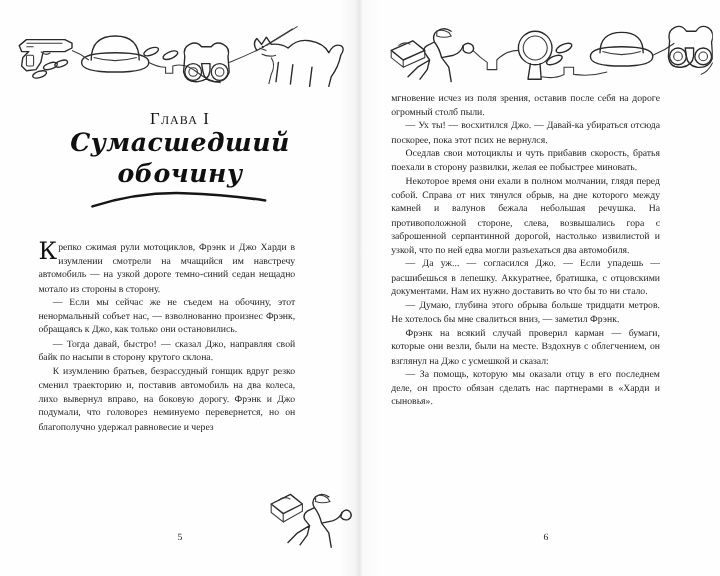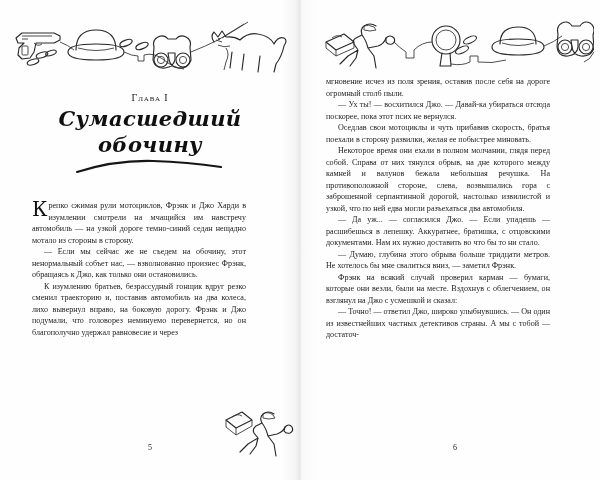--- a/index.html
+++ b/index.html
@@ -46,21 +46,21 @@
     height: 62px;
   }
   .header-art.left  { left: 8px;  width: 284px; }
   .header-art.right { left: 318px; width: 276px; }
 
   .chapter-label {
     position: absolute;
     left: 0; right: 0;
     top: 92px;
     text-align: center;
-    font-size: 10px;
+    font-size: 14px;
     letter-spacing: 0.9px;
     font-variant: small-caps;
     color: #161616;
   }
   .chapter-title-wrap {
     position: absolute;
     left: 22px;
     right: 22px;
     top: 106px;
     text-align: center;
@@ -230,32 +230,33 @@
     <div class="chapter-title">Сумасшедший</div>
     <div class="chapter-title">обочину</div>
     <svg class="title-swash" width="150" height="16" viewBox="0 0 150 16">
       <path d="M2 14 Q40 2 78 3 Q112 4 146 9" stroke="#161616" fill="none" stroke-width="2.1" stroke-linecap="round"></path>
     </svg>
   </div>
 
   <div class="col col-left">
     <p class="dropcap-para noindent"><span class="dropcap">К</span><span>репко сжимая рули мотоциклов, Фрэнк и Джо Харди в изумлении смотрели на мчащийся им навстречу автомобиль — на узкой дороге темно-синий седан нещадно мотало из стороны в сторону.</span></p>
     <p>— Если мы сейчас же не съедем на обочину, этот ненормальный собъет нас, — взволнованно произнес Фрэнк, обращаясь к Джо, как только они остановились.</p>
+    <p>— Тогда давай, быстро! — сказал Джо, направляя свой байк по насыпи в сторону крутого склона.</p>
     <p>К изумлению братьев, безрассудный гонщик вдруг резко сменил траекторию и, поставив автомобиль на два колеса, лихо вывернул вправо, на боковую дорогу. Фрэнк и Джо подумали, что головорез неминуемо перевернется, но он благополучно удержал равновесие и через</p>
   </div>
 
   <div class="col col-right">
     <p class="noindent">мгновение исчез из поля зрения, оставив после себя на дороге огромный столб пыли.</p>
     <p>— Ух ты! — восхитился Джо. — Давай-ка убираться отсюда поскорее, пока этот псих не вернулся.</p>
     <p>Оседлав свои мотоциклы и чуть прибавив скорость, братья поехали в сторону развилки, желая ее побыстрее миновать.</p>
     <p>Некоторое время они ехали в полном молчании, глядя перед собой. Справа от них тянулся обрыв, на дне которого между камней и валунов бежала небольшая речушка. На противоположной стороне, слева, возвышались гора с заброшенной серпантинной дорогой, настолько извилистой и узкой, что по ней едва могли разъехаться два автомобиля.</p>
     <p>— Да уж... — согласился Джо. — Если упадешь — расшибешься в лепешку. Аккуратнее, братишка, с отцовскими документами. Нам их нужно доставить во что бы то ни стало.</p>
     <p>— Думаю, глубина этого обрыва больше тридцати метров. Не хотелось бы мне свалиться вниз, — заметил Фрэнк.</p>
     <p>Фрэнк на всякий случай проверил карман — бумаги, которые они везли, были на месте. Вздохнув с облегчением, он взглянул на Джо с усмешкой и сказал:</p>
-    <p>— Точно! — ответил Джо, широко улыбнувшись. — Он один из известнейших частных детективов страны. А мы с тобой — достаточ-</p>
+    <p>— За помощь, которую мы оказали отцу в его последнем деле, он просто обязан сделать нас партнерами в «Харди и сыновья».</p>
   </div>
 
   <svg class="corner-art" viewBox="0 0 74 62">
     <g>
       <path class="ink" d="M4 12 L20 4 L30 12 L14 20 Z"></path>
       <path class="ink-thin" d="M10 9 Q15 5 20 8"></path>
       <path class="ink-thin" d="M4 12 L4 19 L14 27 L14 20"></path>
       <path class="ink-thin" d="M30 12 L30 18 L14 27"></path>
     </g>
     <g>

